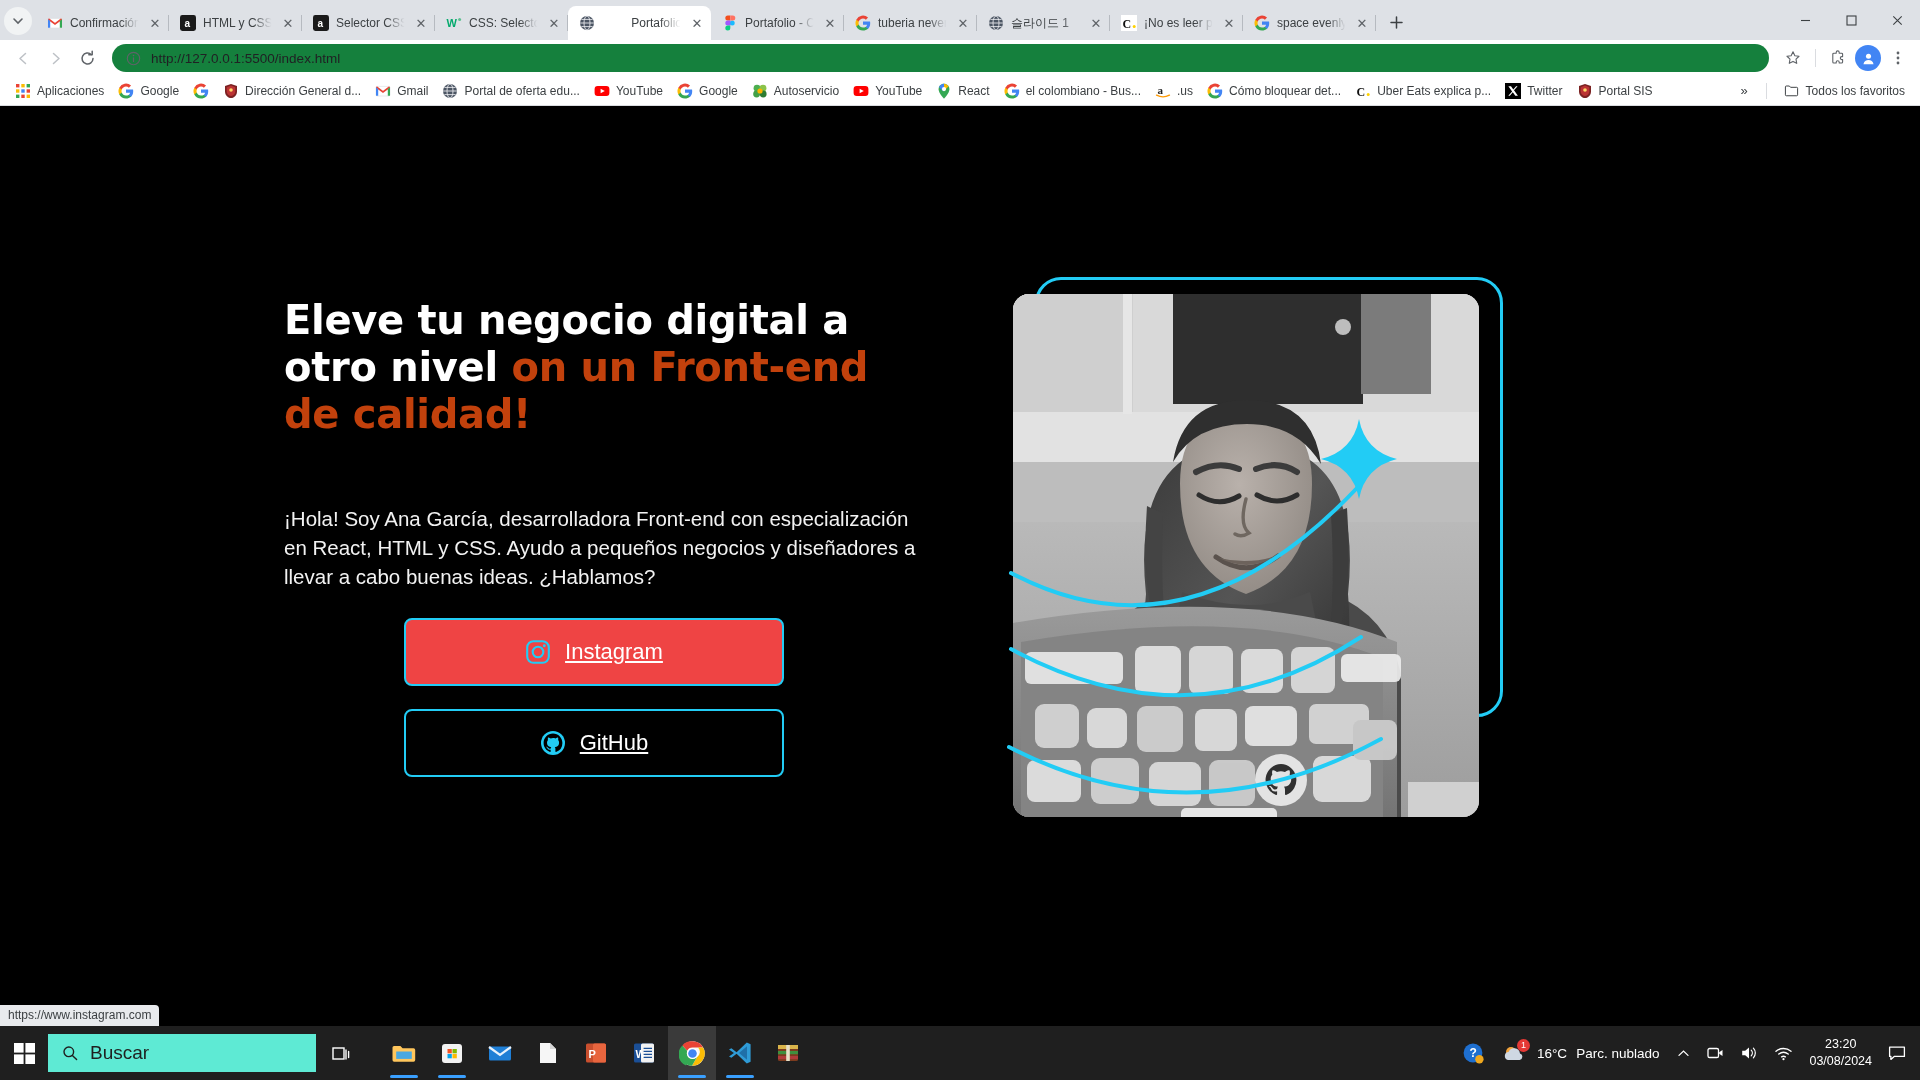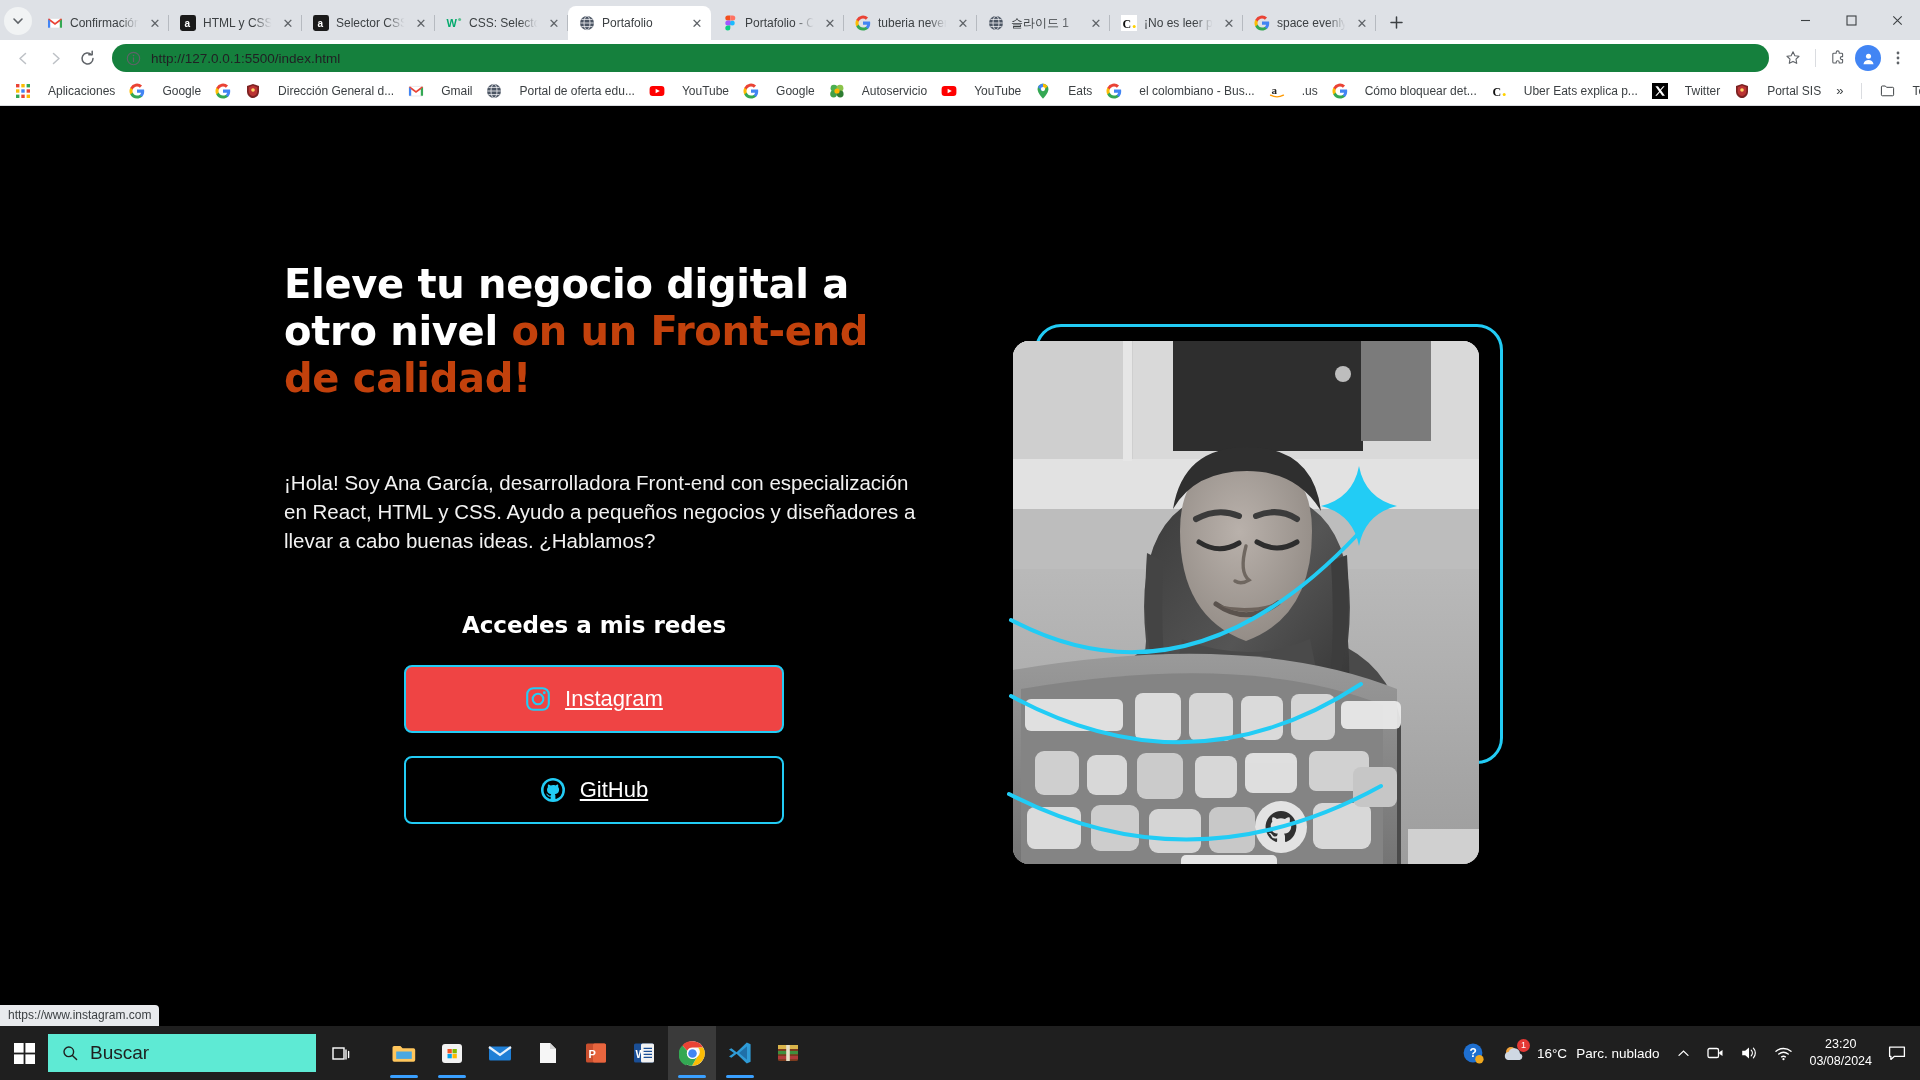--- a/index.html
+++ b/index.html
@@ -30,20 +30,21 @@
     border-radius: 8px 8px 0 0;
     font-size: 12px; color: #3c4043;
   }
   .tab.inactive::after {
     content: ""; position: absolute; right: 0; top: 9px;
     width: 1px; height: 16px; background: #b6bac0;
   }
   .tab.active {
     background: #fff; width: 143px;
     box-shadow: 0 0 0 0 transparent;
+    text-align: right;
   }
   .tab.active::after { display: none; }
   .tab .favicon {
     width: 16px; height: 16px; flex: none;
     display: flex; align-items: center; justify-content: center;
     font-size: 12px; line-height: 1;
   }
   .tab .tab-title {
     flex: 1; overflow: hidden; white-space: nowrap;
     font-size: 12px; color: #3c4043;
@@ -100,21 +101,21 @@
     color: #fff; font-size: 12px;
   }
 
   
   .bookmarks {
     height: 30px; background: #fff;
     display: flex; align-items: center; padding: 0 8px;
     border-bottom: 1px solid #dadce0; position: relative;
   }
   .bm {
-    display: flex; align-items: center; gap: 17px;
+    display: flex; align-items: center; gap: 6px;
     padding: 3px 7px; border-radius: 4px; flex: none;
     font-size: 12px; color: #3c4043; white-space: nowrap;
   }
   .bm .bm-ico {
     width: 16px; height: 16px; flex: none;
     display: flex; align-items: center; justify-content: center;
     font-size: 11px; line-height: 1;
   }
   .bm-overflow {
     margin-left: auto; display: flex; align-items: center; gap: 10px;
@@ -530,21 +531,21 @@
         </span>
         <span class="bm">
           <span class="bm-ico" style="display: flex; align-items: center; justify-content: center; width: 16px; height: 16px; flex: 0 0 auto;">
             <svg width="16" height="16" viewBox="0 0 16 16">
               <path d="M8 .8c-3 0-5.4 2.4-5.4 5.4C2.6 10.4 8 15.6 8 15.6s5.4-5.2 5.4-9.4C13.4 3.2 11 .8 8 .8z" fill="#34a853"></path>
               <path d="M8 .8c-2.2 0-4.1 1.3-5 3.2l4.1 4.2 1.5-1.8z" fill="#4285f4"></path>
               <path d="M12.6 3.3A5.4 5.4 0 0 0 8 .8v7.4l1.5-1.8z" fill="#fbbc05"></path>
               <circle cx="8" cy="6.1" r="2.1" fill="#fff"></circle>
             </svg>
           </span>
-          <span>Eats</span>
+          <span>React</span>
         </span>
         <span class="bm">
           <span class="bm-ico" style="display: flex; align-items: center; justify-content: center; width: 16px; height: 16px; flex: 0 0 auto;">
             <svg width="16" height="16" viewBox="0 0 16 16">
               <path d="M15.2 8.2c0-.6-.06-1.1-.16-1.6H8v3.1h4.1a3.5 3.5 0 0 1-1.5 2.3v1.9h2.4c1.4-1.3 2.2-3.2 2.2-5.7z" fill="#4285f4"></path>
               <path d="M8 15.6c2 0 3.7-.66 4.95-1.8l-2.4-1.9c-.67.45-1.53.72-2.55.72-1.96 0-3.62-1.32-4.22-3.1H1.3v1.96A7.5 7.5 0 0 0 8 15.6z" fill="#34a853"></path>
               <path d="M3.78 9.5a4.5 4.5 0 0 1 0-2.9V4.64H1.3a7.5 7.5 0 0 0 0 6.74z" fill="#fbbc05"></path>
               <path d="M8 3.5c1.1 0 2.1.38 2.88 1.13l2.14-2.14A7.5 7.5 0 0 0 1.3 4.64L3.78 6.6C4.38 4.82 6.04 3.5 8 3.5z" fill="#ea4335"></path>
             </svg>
           </span>
@@ -619,21 +620,20 @@
 
       <div class="hero-left">
         <h1 class="headline">
           <span>Eleve tu negocio digital a</span><br>
           <span>otro nivel </span><span class="accent">on un Front-end</span><br>
           <span class="accent">de calidad!</span>
         </h1>
 
         <p class="lede">¡Hola! Soy Ana García, desarrolladora Front-end con especialización en React, HTML y CSS. Ayudo a pequeños negocios y diseñadores a llevar a cabo buenas ideas. ¿Hablamos?</p>
 
-        <h2 class="redes">Accedes a mis redes</h2>
 
         <div class="social-list">
           <a class="social-btn hovered" href="#">
             <span class="sico">
               <svg width="26" height="26" viewBox="0 0 26 26">
                   <rect x="2.2" y="2.2" width="21.6" height="21.6" rx="6.2" stroke="#22ccf5" stroke-width="2.1" fill="none"></rect>
                   <circle cx="13" cy="13" r="5.3" stroke="#22ccf5" stroke-width="2.1" fill="none"></circle>
                   <circle cx="19.3" cy="6.8" r="1.45" fill="#22ccf5"></circle>
                 </svg>
             </span>

